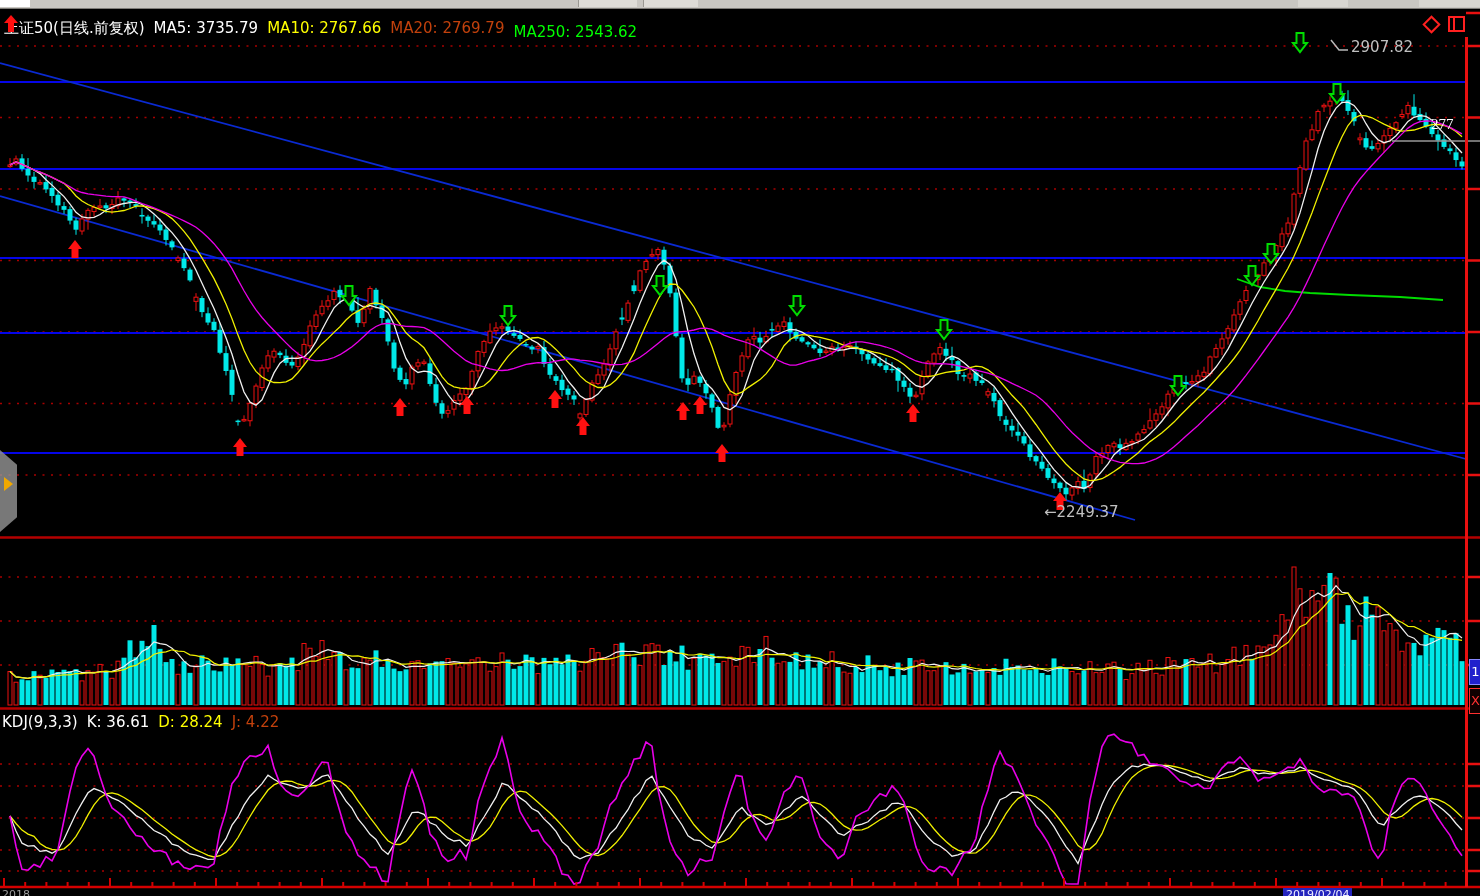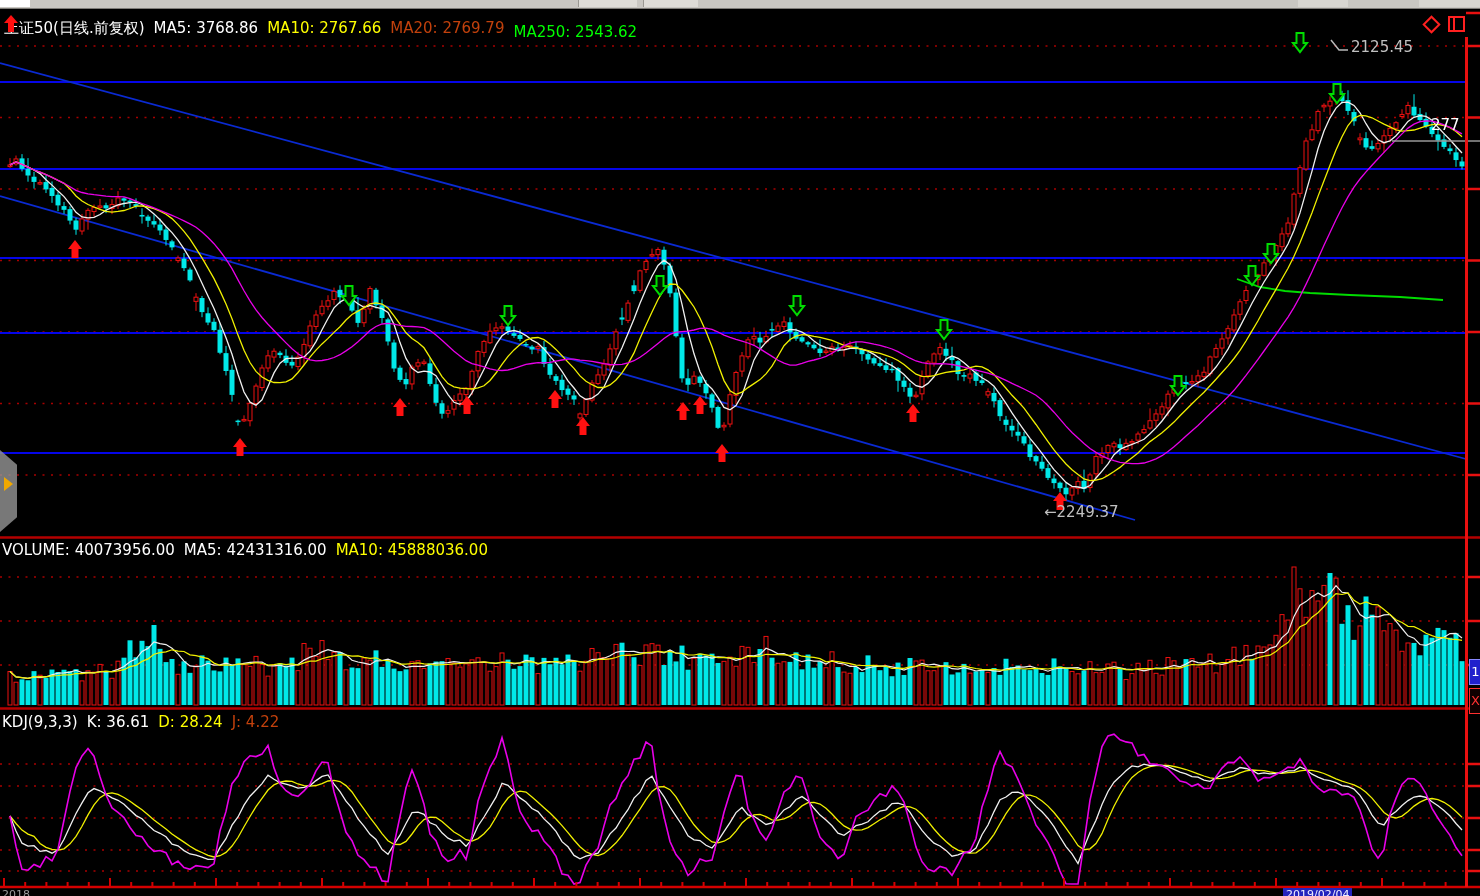--- a/index.html
+++ b/index.html
@@ -15,21 +15,21 @@
   .seg-e{left:1419px;width:61px;background:#d8d6d1;}
   svg{position:absolute;left:0;top:0;}
   .hdr{position:absolute;display:flex;align-items:center;gap:9px;white-space:nowrap;font-size:15px;}
   .main-hdr{left:4px;top:15px;}
   .vol-hdr{left:2px;top:541px;}
   .kdj-hdr{left:2px;top:713px;justify-content:flex-end;}
   .t-white{color:#ffffff;} .t-yellow{color:#ffff00;} .t-magenta{color:#c2410c;} .t-green{color:#00ff00;margin-top:8px;}
   .anno{position:absolute;color:#c0c0c0;font-size:15px;white-space:nowrap;}
   .anno-peak{left:1351px;top:38px;}
   .anno-trough{left:1044px;top:503px;}
-  .anno-price{left:1431px;top:116px;color:#ffffff;width:35px;overflow:hidden;}
+  .anno-price{left:1431px;top:116px;color:#ffffff;width:35px;overflow:hidden;font-family:Liberation Serif, serif;}
   .icon-diamond{position:absolute;left:1425px;top:18px;width:9px;height:9px;border:2px solid #ff2020;transform:rotate(45deg);}
   .icon-window{position:absolute;left:1448px;top:16px;width:13px;height:12px;border:2px solid #ff2020;}
   .icon-window .split{position:absolute;left:3px;top:0;width:2px;height:12px;background:#ff2020;}
   .left-tab{position:absolute;left:0;top:450px;width:17px;height:82px;
             background:rgba(150,150,150,.8);clip-path:polygon(0 0,100% 18%,100% 82%,0 100%);}
   .left-tab .tri{position:absolute;left:4px;top:27px;width:0;height:0;
             border-left:9px solid #f0a800;border-top:7px solid transparent;border-bottom:7px solid transparent;}
   .btn{position:absolute;width:11px;text-align:center;font-size:13px;line-height:24px;height:24px;}
   .btn-one{left:1469px;top:659px;background:#2020cc;color:#ffffff;border:1px solid #8888ff;}
   .btn-x{left:1469px;top:688px;background:#100000;color:#ff3030;border:1px solid #ff3030;}
@@ -940,44 +940,39 @@
       <line x1="1466" y1="818" x2="1480" y2="818" stroke="#e81010" stroke-width="2.5"></line>
       <line x1="1466" y1="850" x2="1480" y2="850" stroke="#e81010" stroke-width="2.5"></line>
       <line x1="1466" y1="871" x2="1480" y2="871" stroke="#e81010" stroke-width="2.5"></line>
     </svg>
 
   <div class="hdr main-hdr">
     <span class="t-white">上证50(日线.前复权)</span>
     <svg width="14" height="17">
       <polygon points="7,0 14,8 10,8 10,17 4,17 4,8 0,8" fill="#ff1111"></polygon>
     </svg>
-    <span class="t-white">MA5: 3768.86</span>
+    <span class="t-white">MA5: 3735.79</span>
     <span class="t-yellow">MA10: 2767.66</span>
     <span class="t-magenta">MA20: 2769.79</span>
     <span class="t-green">MA250: 2543.62</span>
   </div>
 
   <div class="icon-diamond"></div>
   <div class="icon-window">
     <div class="split"></div>
   </div>
 
-  <div class="anno anno-peak">2125.45</div>
+  <div class="anno anno-peak">2907.82</div>
   <div class="anno anno-trough">←2249.37</div>
   <div class="anno anno-price">277</div>
 
   <div class="left-tab">
     <div class="tri"></div>
   </div>
 
-  <div class="hdr vol-hdr">
-    <span class="t-white">VOLUME: 40073956.00</span>
-    <span class="t-white">MA5: 42431316.00</span>
-    <span class="t-yellow">MA10: 45888036.00</span>
-  </div>
 
   <div class="hdr kdj-hdr">
     <span class="t-white">KDJ(9,3,3)</span>
     <span class="t-white">K: 36.61</span>
     <span class="t-yellow">D: 28.24</span>
     <span class="t-magenta">J: 4.22</span>
   </div>
 
   <div class="btn btn-one">1</div>
   <div class="btn btn-x">X</div>

